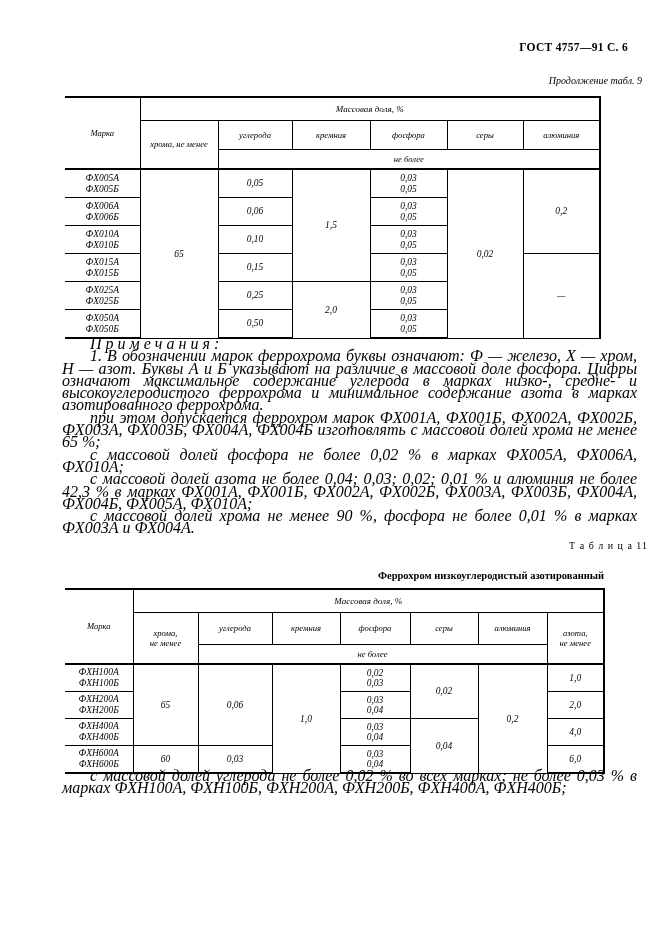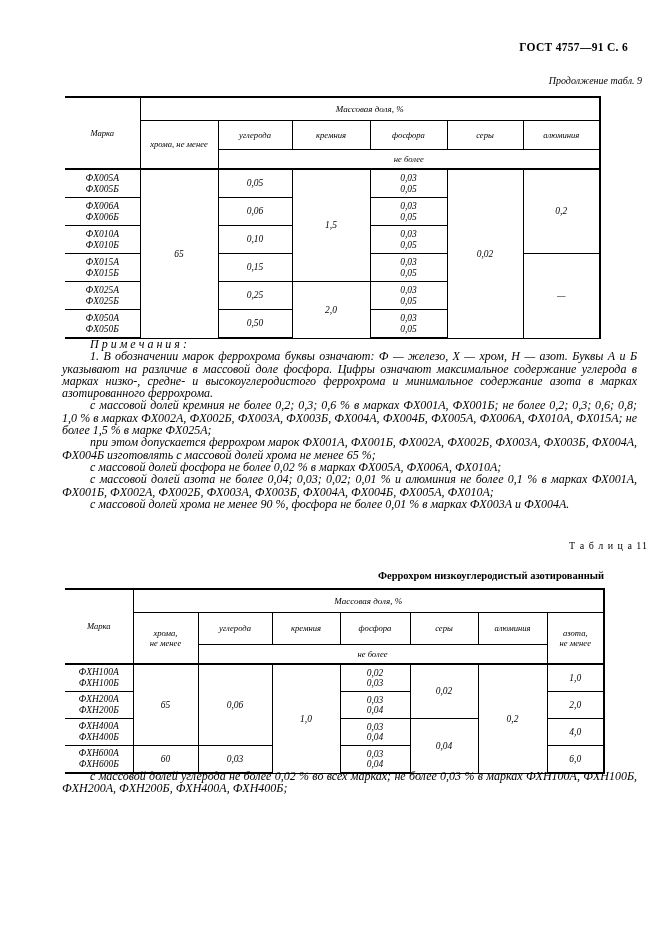--- a/index.html
+++ b/index.html
@@ -55,21 +55,21 @@
   .t11 thead tr:nth-child(2) th { height:29px; }
   .t11 thead tr:nth-child(3) th { height:16px; }
   .t11 tbody td { height:24px; }
 
   .grade-cell div { line-height:11px; }
   .phos-cell div { line-height:10.5px; }
 
   
   .notes {
     position:absolute; left:62px; width:575px;
-    font-style:italic; font-size:12px; line-height:12.3px;
+    font-style:italic; font-size:16px; line-height:12.3px;
     text-align:justify;
   }
   .notes10 { top:338px; }
   .notes11 { top:770px; }
   .notes p, .notes .nlabel { margin:0; text-indent:28px; }
 
   .t11-label {
     position:absolute; top:540px; right:57px;
     font-size:10px; letter-spacing:1px;
   }
@@ -185,24 +185,23 @@
           <div>0,03</div>
           <div>0,05</div>
         </td>
       </tr>
     </tbody>
   </table>
 
   <div class="notes notes10">
     <div class="nlabel">П р и м е ч а н и я :</div>
     <p>1. В обозначении марок феррохрома буквы означают: Ф — железо, Х — хром, Н — азот. Буквы А и Б указывают на различие в массовой доле фосфора. Цифры означают максимальное содержание углерода в марках низко-, средне- и высокоуглеродистого феррохрома и минимальное содержание азота в марках азотированного феррохрома.</p>
-    <p>с массовой долей кремния не более 0,2; 0,3; 0,6 % в марках ФХ001А, ФХ001Б; не более 0,2; 0,3; 0,6; 0,8; 1,0 % в марках ФХ002А, ФХ002Б, ФХ003А, ФХ003Б, ФХ004А, ФХ004Б, ФХ005А, ФХ006А, ФХ010А, ФХ015А; не более 1,5 % в марке ФХ025А;</p>
     <p>при этом допускается феррохром марок ФХ001А, ФХ001Б, ФХ002А, ФХ002Б, ФХ003А, ФХ003Б, ФХ004А, ФХ004Б изготовлять с массовой долей хрома не менее 65 %;</p>
     <p>с массовой долей фосфора не более 0,02 % в марках ФХ005А, ФХ006А, ФХ010А;</p>
-    <p>с массовой долей азота не более 0,04; 0,03; 0,02; 0,01 % и алюминия не более 0,1 % в марках ФХ001А, ФХ001Б, ФХ002А, ФХ002Б, ФХ003А, ФХ003Б, ФХ004А, ФХ004Б, ФХ005А, ФХ010А;</p>
+    <p>с массовой долей азота не более 0,04; 0,03; 0,02; 0,01 % и алюминия не более 42,3 % в марках ФХ001А, ФХ001Б, ФХ002А, ФХ002Б, ФХ003А, ФХ003Б, ФХ004А, ФХ004Б, ФХ005А, ФХ010А;</p>
     <p>с массовой долей хрома не менее 90 %, фосфора не более 0,01 % в марках ФХ003А и ФХ004А.</p>
   </div>
 
   <div class="t11-label">Т а б л и ц а  11</div>
   <div class="t11-title">Феррохром низкоуглеродистый азотированный</div>
 
   <table class="gtable t11">
     <colgroup>
       <col style="width:68px">
         <col style="width:65px">

